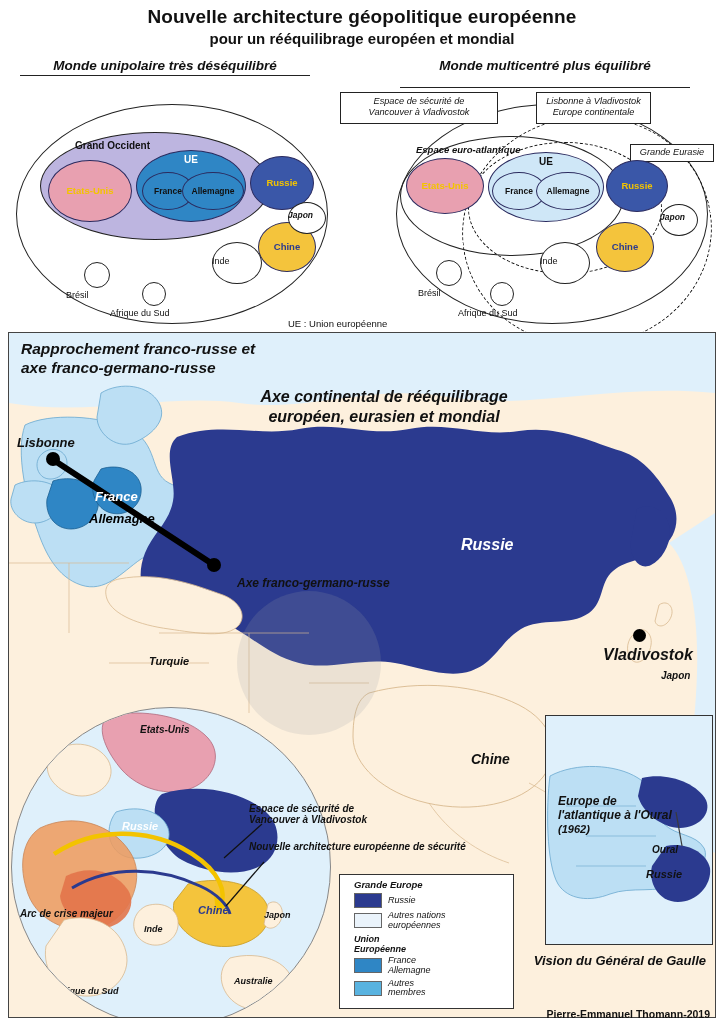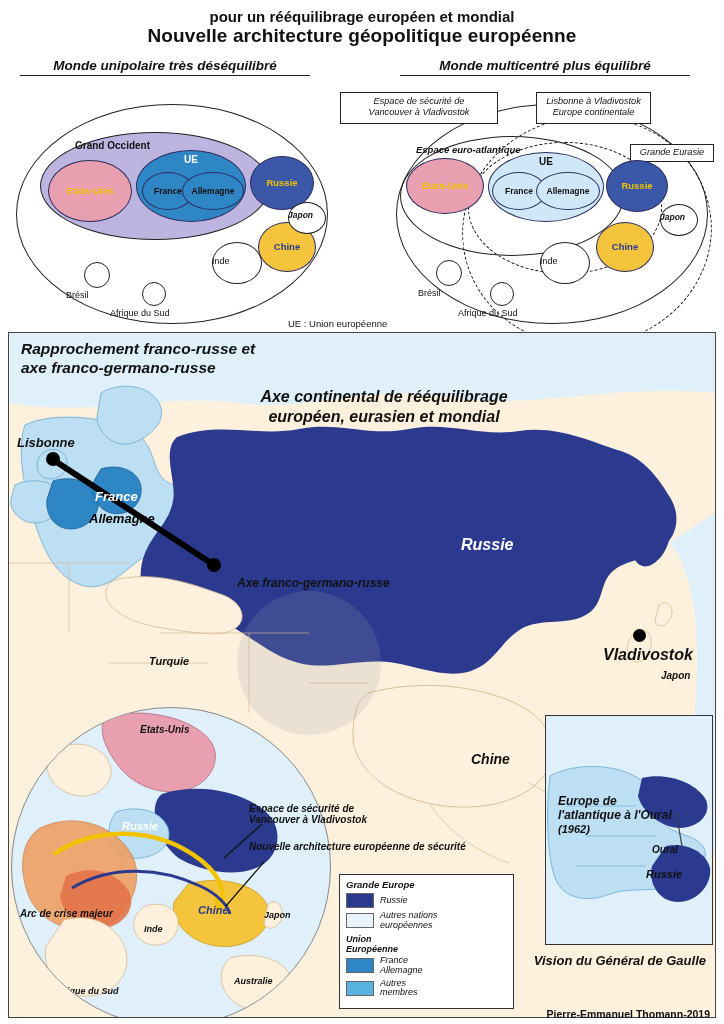--- a/index.html
+++ b/index.html
@@ -51,21 +51,21 @@
   }
   .map-head{
     position:absolute;font-style:italic;font-weight:bold;font-size:15.5px;
     line-height:1.25;color:#111;
   }
   .map-label{position:absolute;font-style:italic;font-weight:bold;}
   .dot{position:absolute;width:13px;height:13px;border-radius:50%;background:#000;}
   
   #legend-box{
     position:absolute;left:330px;top:541px;width:175px;height:135px;
-    background:#fff;border:1px solid #333;box-sizing:border-box;padding:4px 6px;
+    background:#fff;border:1px solid #333;box-sizing:border-box;padding:4px 14px;
     font-size:9px;
   }
   #legend-box .lg-title{font-style:italic;font-weight:bold;font-size:9.5px;margin-bottom:3px;}
   .lg-row{display:flex;align-items:center;margin-bottom:3px;}
   .sw{width:26px;height:13px;margin-right:6px;border:1px solid #666;flex:none;}
   .lg-txt{font-style:italic;line-height:1.1;}
   .lg-sub{font-style:italic;font-weight:bold;font-size:9px;margin:3px 0 2px;}
   
   #gaulle-box{
     position:absolute;left:536px;top:382px;width:168px;height:230px;
@@ -88,22 +88,22 @@
   .globe-label{position:absolute;font-style:italic;font-weight:bold;font-size:9px;}
   .annot{position:absolute;font-style:italic;font-weight:bold;font-size:10px;}
   #credit{
     position:absolute;right:14px;bottom:4px;font-size:10.5px;font-weight:bold;
   }
 </style>
 </head>
 <body>
 
 <div class="abs" id="title-block">
+  <div id="title-main">Nouvelle architecture géopolitique européenne</div>
   <div id="title-sub">pour un rééquilibrage européen et mondial</div>
-  <div id="title-main">Nouvelle architecture géopolitique européenne</div>
 </div>
 
 <div class="abs" id="top-area">
 
   <div class="diagram-title abs" style="left:20px;top:2px;width:290px;border-bottom:1.5px solid #222;padding-bottom:2px;">Monde unipolaire très déséquilibré</div>
 
   <div class="ellipse" style="left:16px;top:48px;width:312px;height:220px;"></div>
 
   <div class="ellipse" style="left:40px;top:76px;width:230px;height:108px;background:#bdb5e0;"></div>
   <div class="circle-label" style="left:75px;top:84px;width:160px;font-size:10px;">Grand Occident</div>
@@ -137,21 +137,21 @@
   <div class="circle-label" style="left:212px;top:200px;width:50px;font-size:9px;font-weight:normal;">Inde</div>
 
   <div class="ellipse filled-white" style="left:84px;top:206px;width:26px;height:26px;"></div>
   <div class="circle-label" style="left:66px;top:234px;width:62px;font-size:9px;font-weight:normal;">Brésil</div>
 
   <div class="ellipse filled-white" style="left:142px;top:226px;width:24px;height:24px;"></div>
   <div class="circle-label" style="left:110px;top:252px;width:90px;font-size:9px;font-weight:normal;">Afrique du Sud</div>
 
   <div class="legend-ue" style="left:288px;top:262px;">UE : Union européenne</div>
 
-  <div class="diagram-title abs" style="left:400px;top:2px;width:290px;border-bottom:1.5px solid #222;padding-bottom:2px;">Monde multicentré plus équilibré</div>
+  <div class="diagram-title abs" style="left:400px;top:2px;width:290px;border-bottom:1.5px solid #222;padding-bottom:14px;">Monde multicentré plus équilibré</div>
 
   <div class="ellipse" style="left:396px;top:48px;width:312px;height:220px;"></div>
 
   <div class="dashed" style="left:462px;top:60px;width:250px;height:230px;transform:rotate(-8deg);"></div>
 
   <div class="dashed" style="left:468px;top:86px;width:194px;height:132px;"></div>
 
   <div class="ellipse" style="left:400px;top:80px;width:224px;height:120px;"></div>
   <div class="abs" style="left:416px;top:88px;width:180px;font-style:italic;font-weight:bold;font-size:9.5px;">Espace euro-atlantique</div>
 

